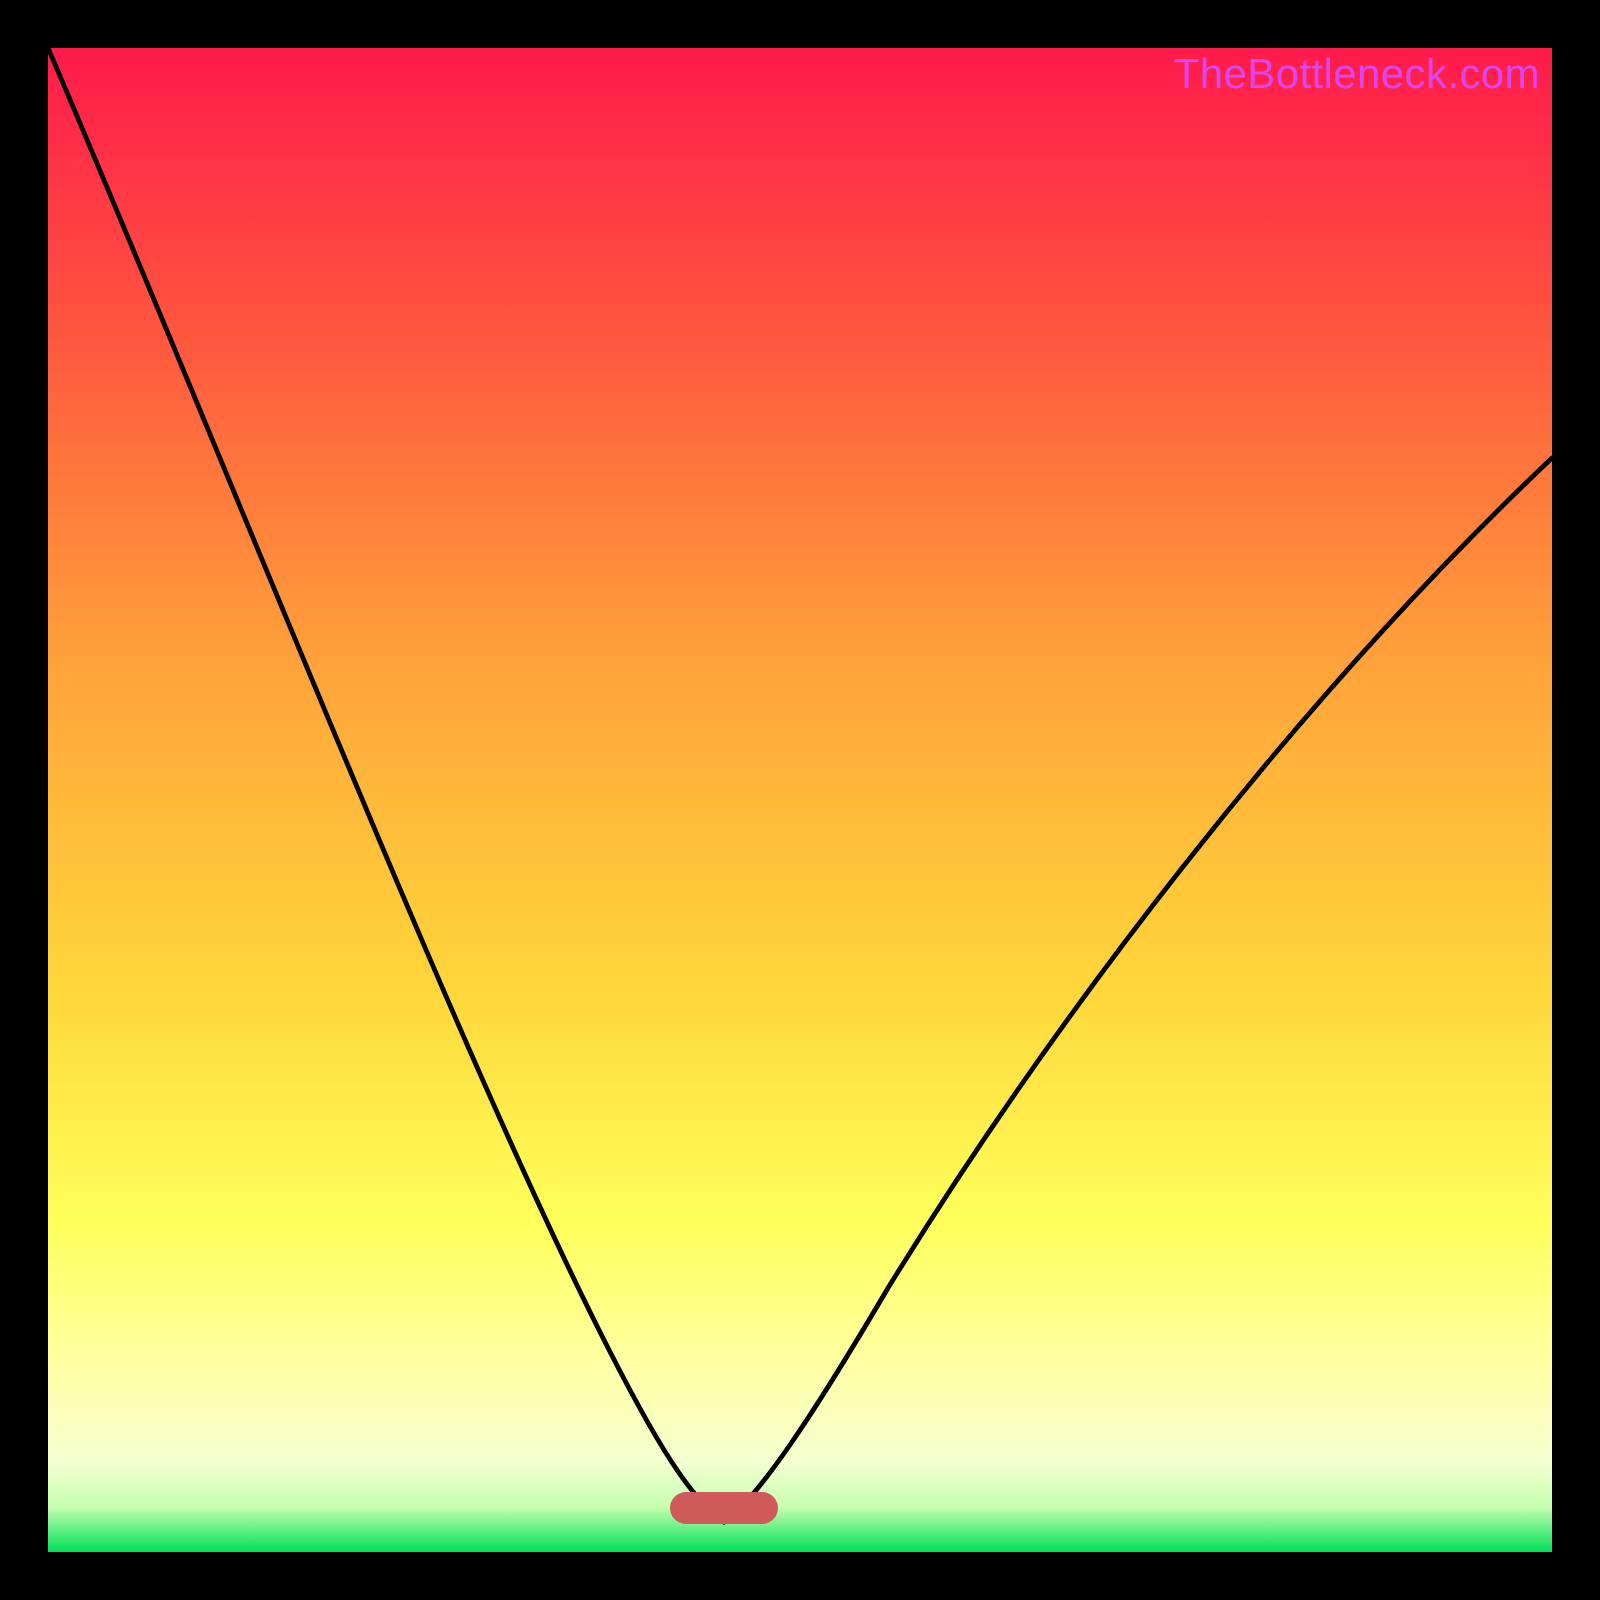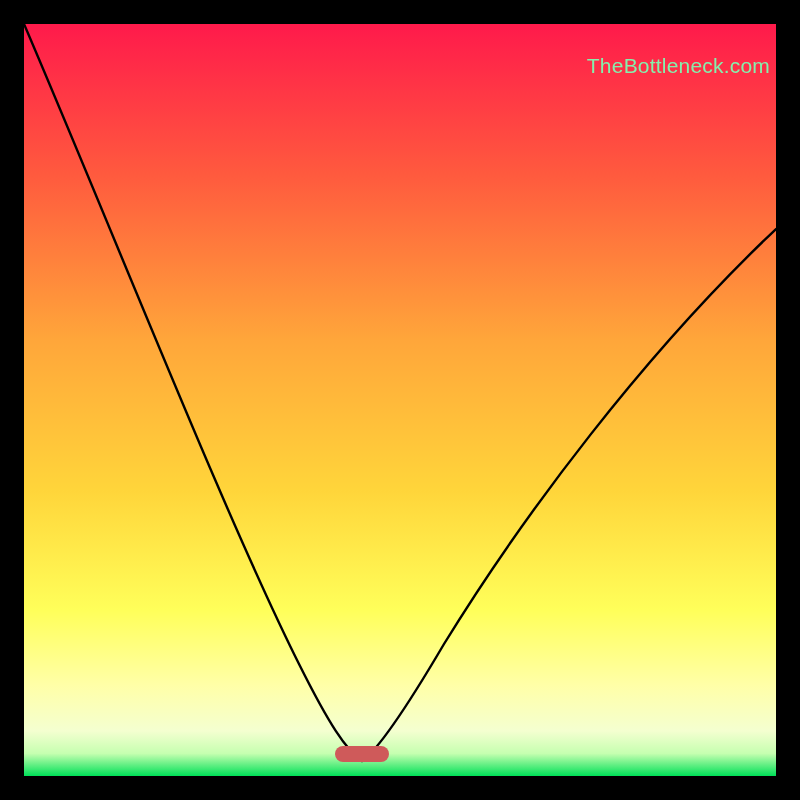--- a/index.html
+++ b/index.html
@@ -23,26 +23,25 @@
     position: absolute;
     left: 0;
     top: 0;
     width: 752px;
     height: 752px;
   }
   .watermark {
     position: absolute;
     top: 2px;
     right: 6px;
-    color: #86efac;
+    color: #d946ef;
     font-size: 21px;
     font-weight: 500;
     letter-spacing: 0.2px;
     user-select: none;
-    margin-top: 28px;
   }
   svg { display: block; }
 </style>
 </head>
 <body>
 
 <div class="frame">
 
   <svg class="plot" viewBox="0 0 752 752" preserveAspectRatio="none">
     <defs>

